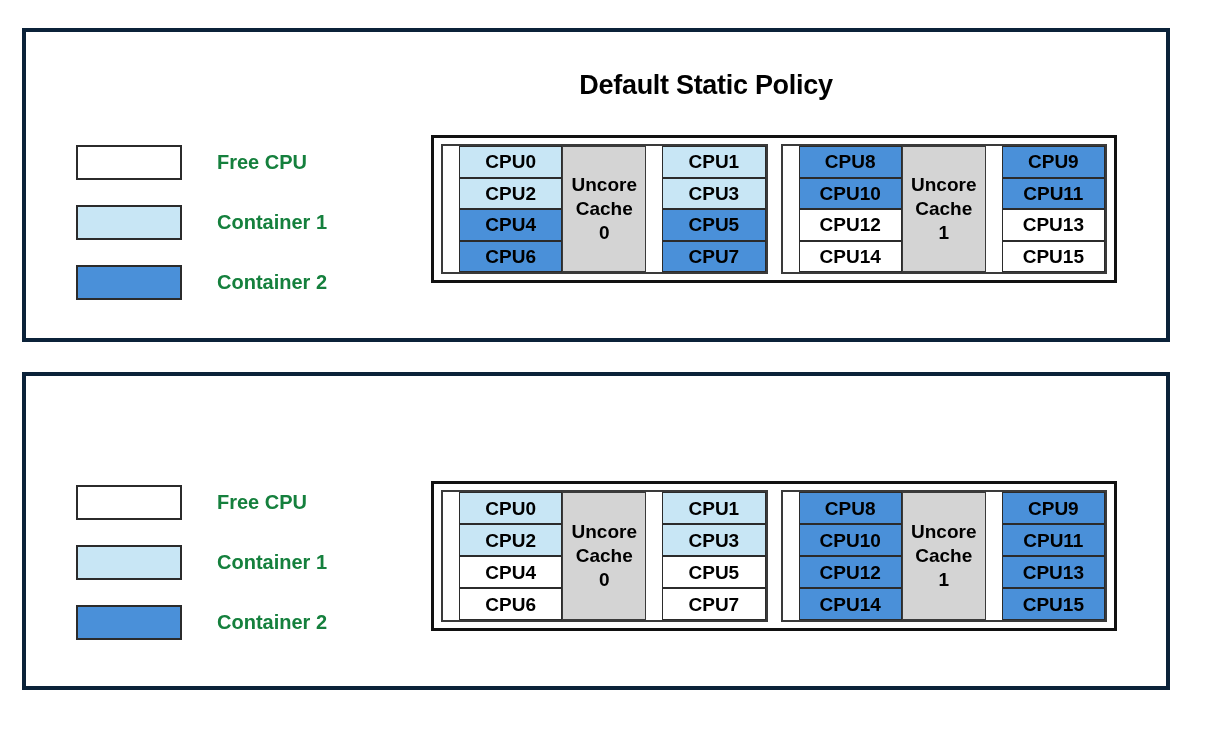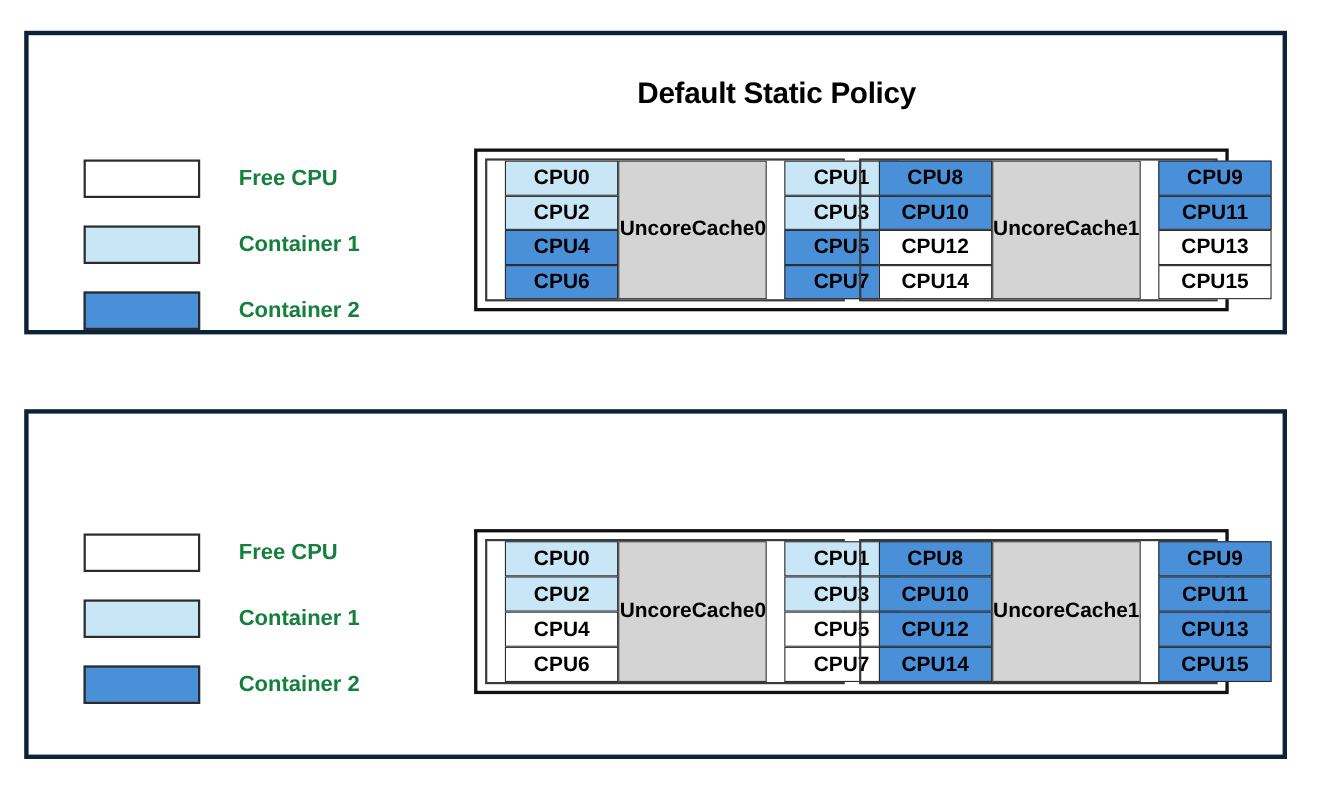--- a/index.html
+++ b/index.html
@@ -16,21 +16,21 @@
   }
 
   .panel {
     position: absolute;
     left: 22px;
     width: 1148px;
     border: 4px solid #0b2239;
     box-sizing: border-box;
     background: #ffffff;
   }
-  #panel-0 { top: 28px;  height: 276px; }
+  #panel-0 { top: 28px;  height: 314px; }
   #panel-1 { top: 372px; height: 318px; }
 
   .panel-title {
     position: absolute;
     text-align: center;
     font-weight: bold;
     color: #000000;
     letter-spacing: -0.3px;
     white-space: nowrap;
   }
@@ -111,21 +111,21 @@
     color: #000000;
     line-height: 1;
     margin-left: 16px;
   }
   .uncore-cell {
     flex: 1 1 0;
     background: #d4d4d4;
     border: 1px solid #3a3a3a;
     box-sizing: border-box;
     display: flex;
-    flex-direction: row;
+    flex-direction: column;
     align-items: center;
     justify-content: center;
     font-size: 19px;
     font-weight: bold;
     color: #000000;
     line-height: 1.25;
     text-align: center;
   }
   .uncore-cell span { display: block; }
 </style>

